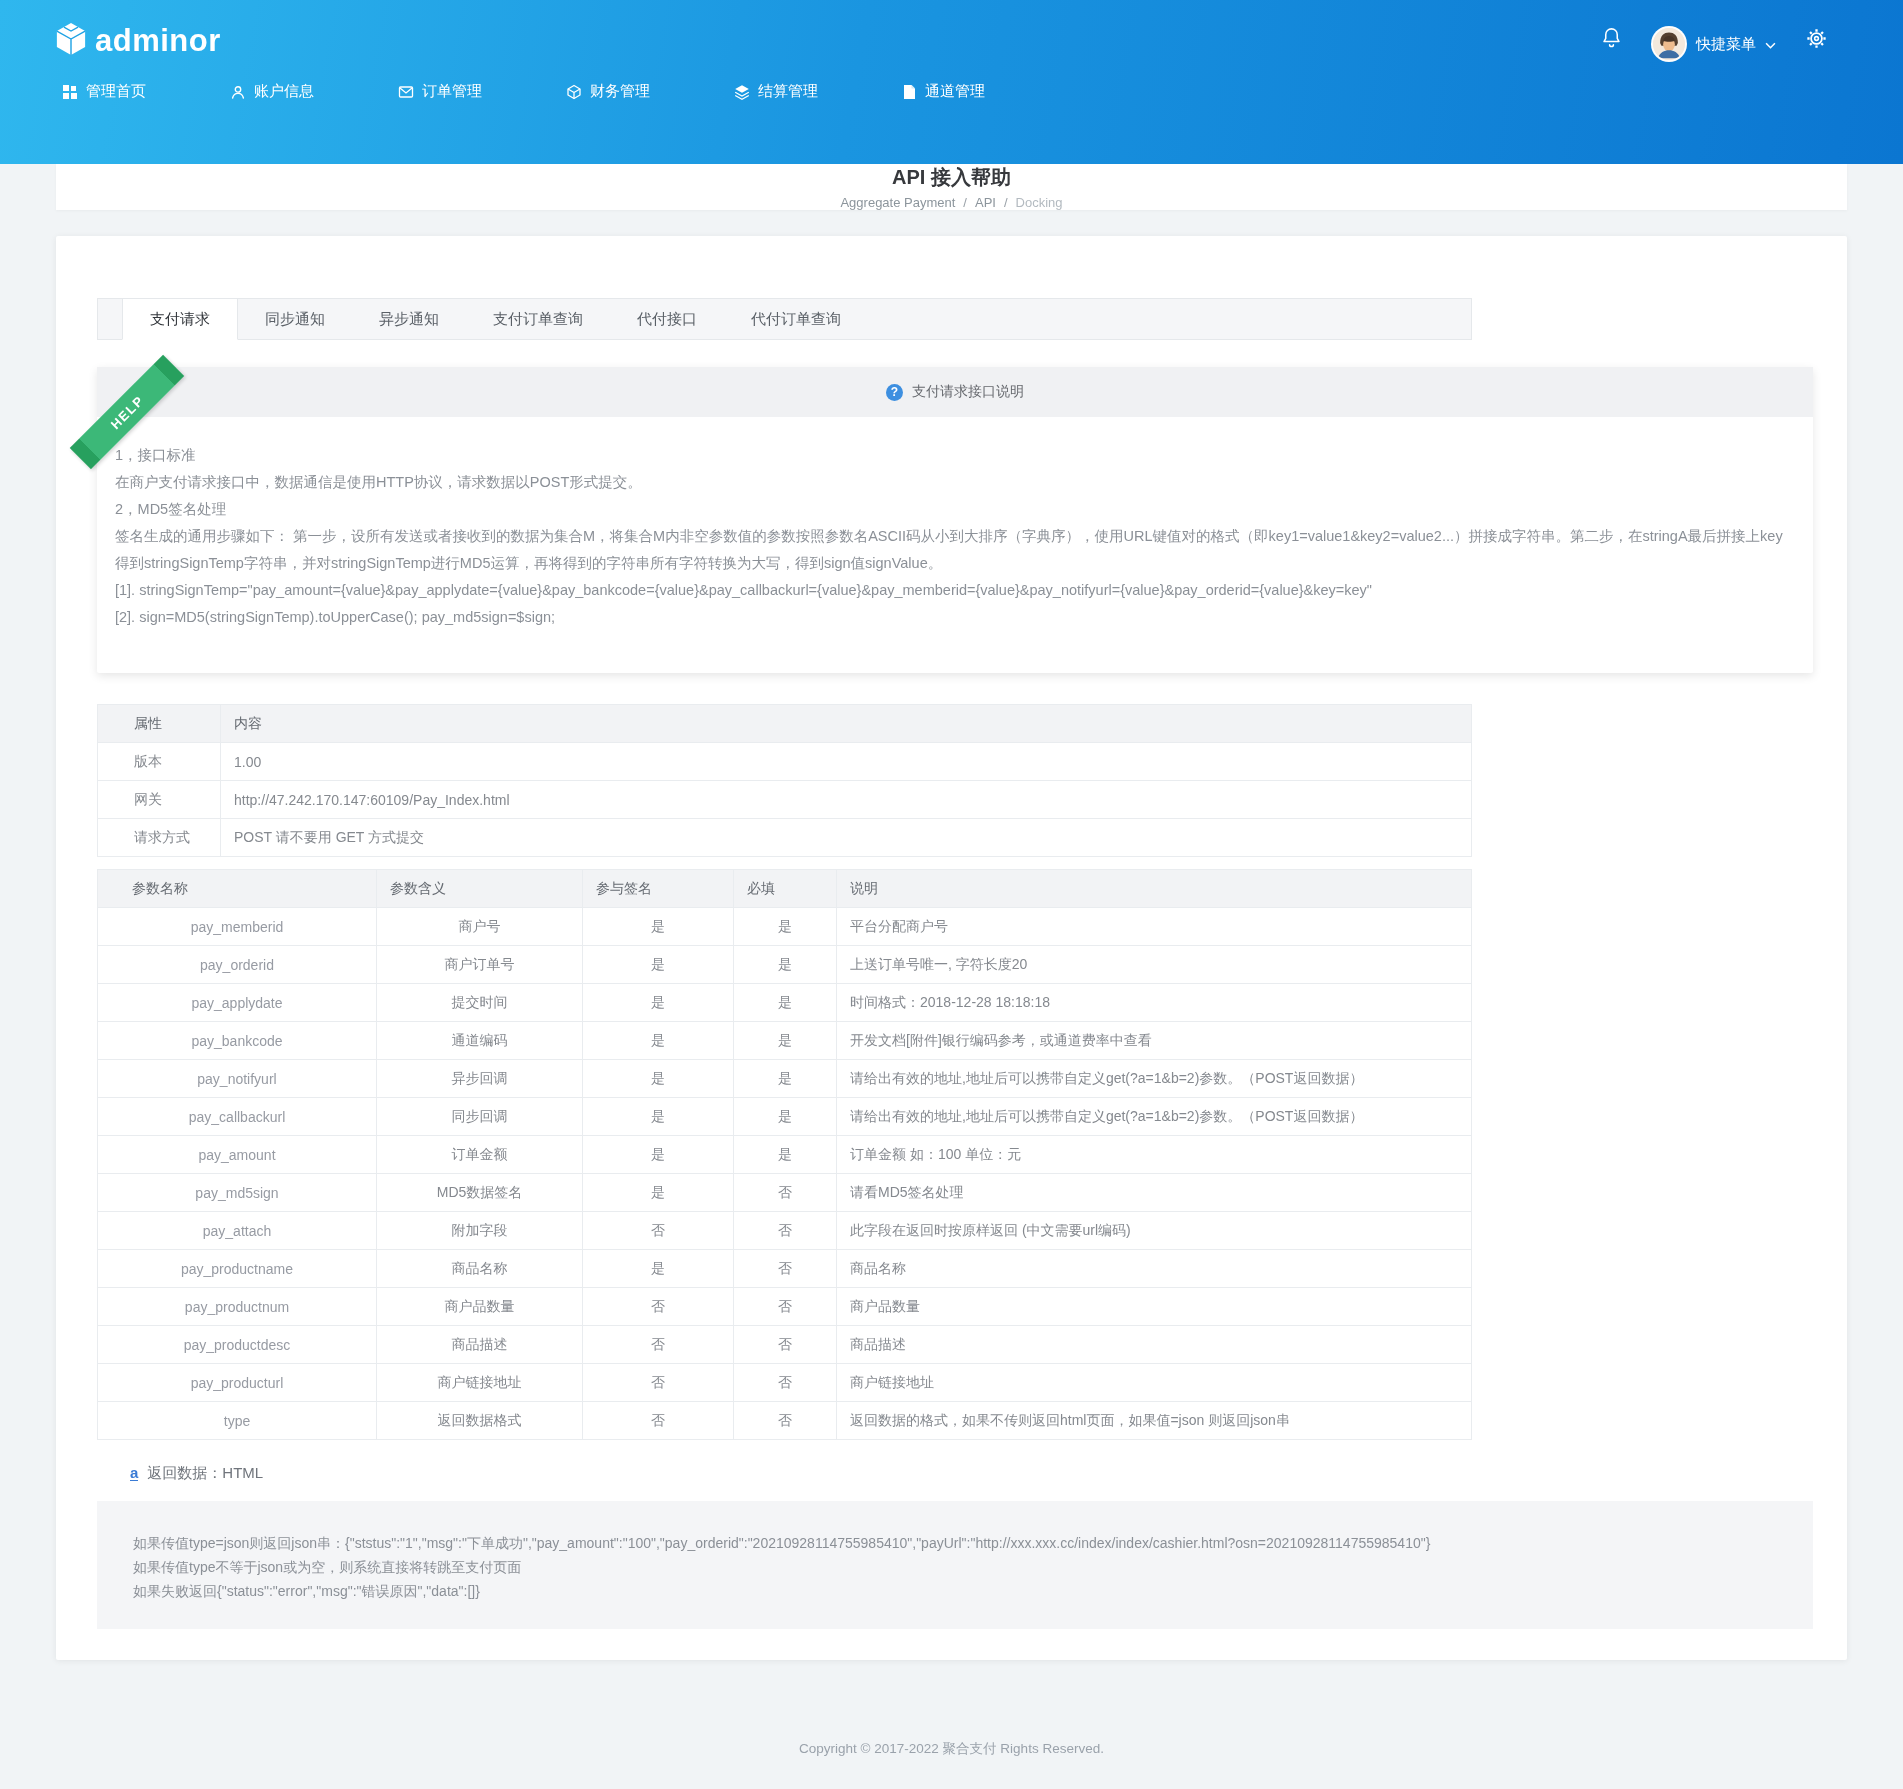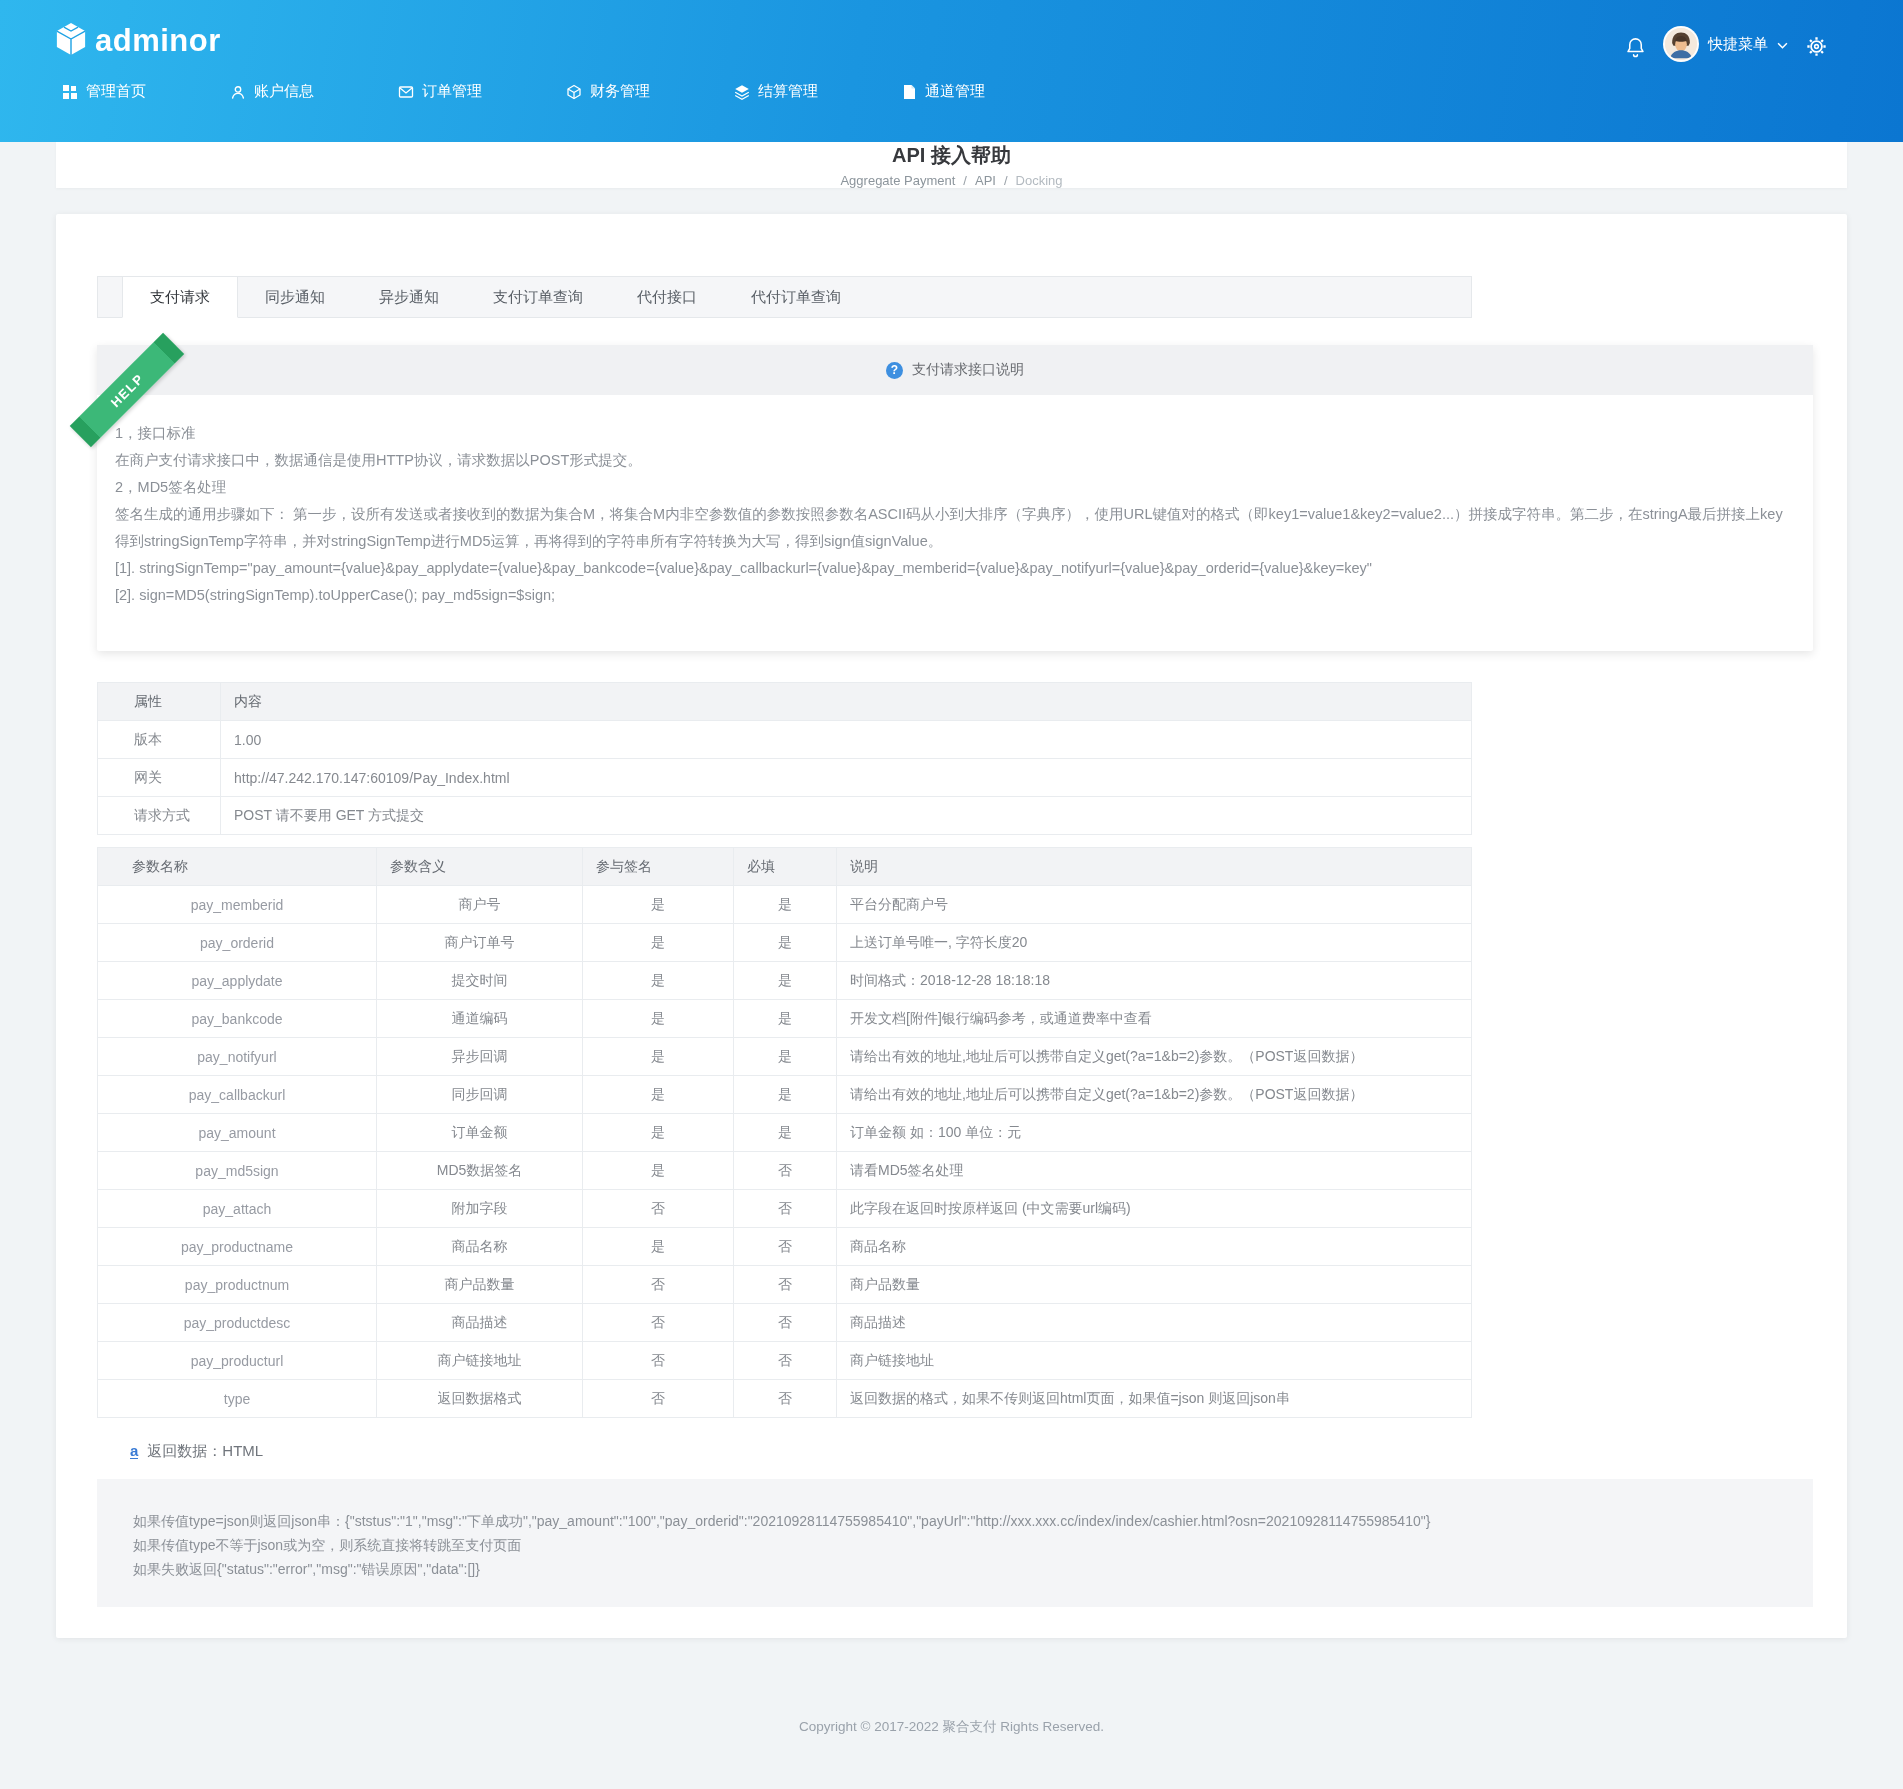--- a/index.html
+++ b/index.html
@@ -1,24 +1,24 @@
 <!DOCTYPE html>
 <html><head>
 <meta charset="utf-8">
 <style>
   * { margin:0; padding:0; box-sizing:border-box; }
   html,body { width:1903px; height:1789px; overflow:hidden;
     font-family:"Liberation Sans","DejaVu Sans",sans-serif; background:#f1f4f6; }
 
   
-  .app-header { position:relative; height:142px;
+  .app-header { position:relative; height:164px;
     background:linear-gradient(100deg,#2fb7ee 0%,#1a95e0 45%,#0b76d1 100%); }
   .brand { position:absolute; left:56px; top:22px; display:flex; align-items:center; gap:9px; }
   .brand-name { color:#fff; font-size:31px; font-weight:700; letter-spacing:.5px; }
-  .header-right { position:absolute; right:74px; top:26px; display:flex; align-items:flex-end; gap:16px; }
+  .header-right { position:absolute; right:74px; top:26px; display:flex; align-items:flex-start; gap:28px; }
   .icon-btn { background:none; border:none; cursor:pointer; display:flex; align-items:center; }
   .user-chip { display:flex; align-items:center; gap:9px; cursor:pointer; }
   .avatar { width:36px; height:36px; border-radius:50%; border:2px solid rgba(255,255,255,.9); overflow:hidden; background:#f3e9dd; }
   .user-name { color:#fff; font-size:15px; }
   .main-nav { position:absolute; left:62px; top:82px; display:flex; gap:84px; }
   .nav-item { display:flex; align-items:center; gap:8px; color:#fff; font-size:15px; cursor:pointer; }
   .nav-item svg { display:block; }
 
   
   .title-bar { margin:0 56px; height:46px; background:#fff; display:flex;

